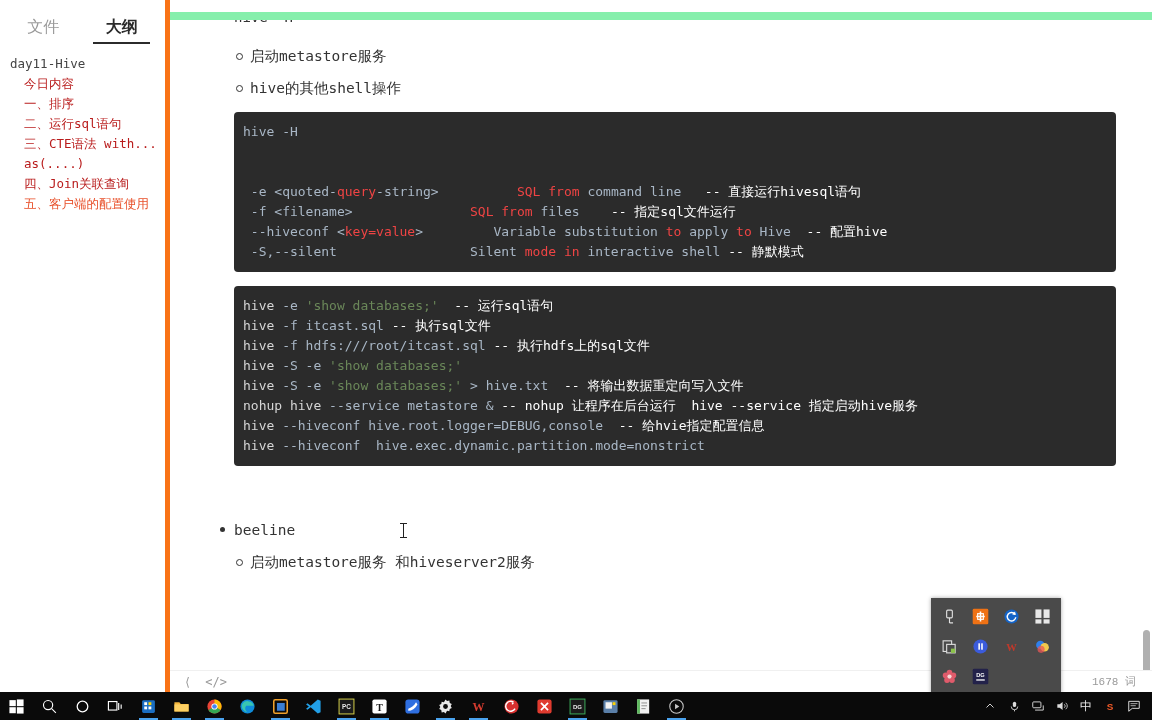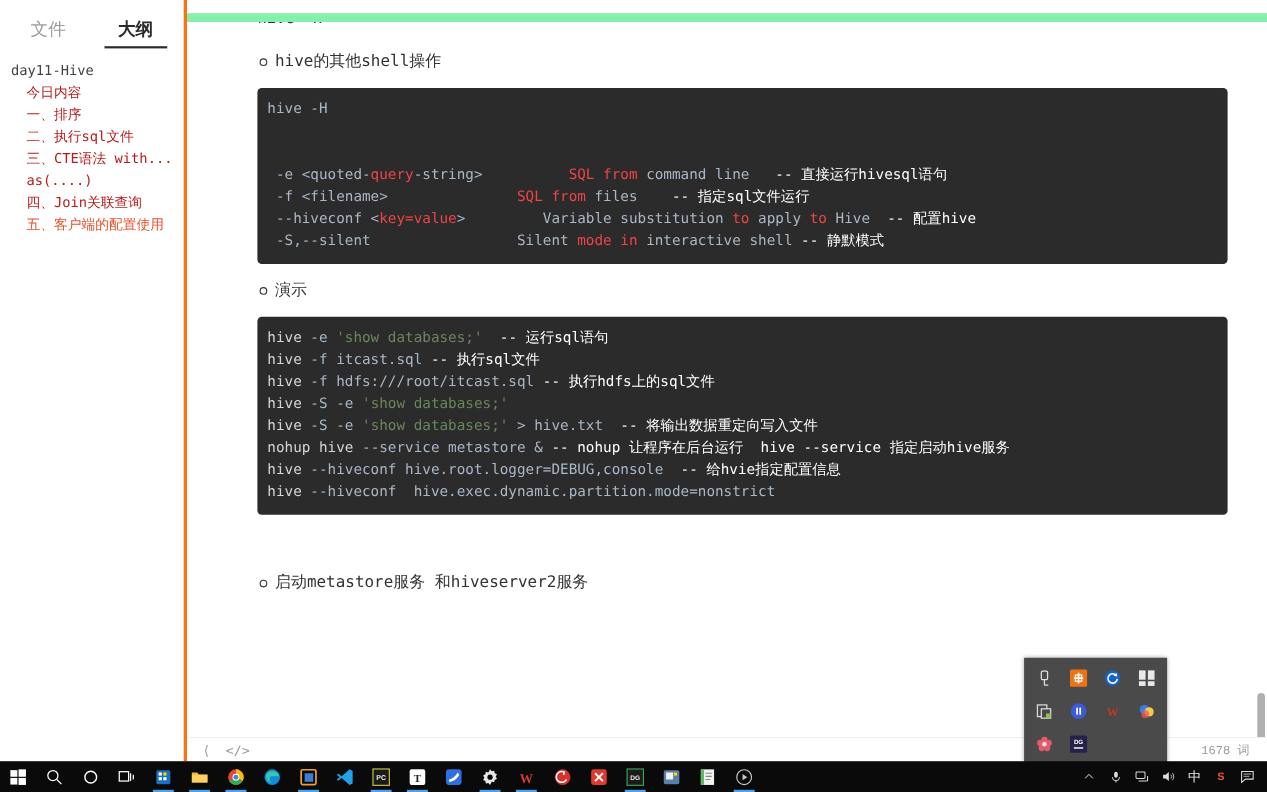--- a/index.html
+++ b/index.html
@@ -13,21 +13,21 @@
     position: relative;
     width: 1152px; height: 720px;
     background: #ffffff;
   }
 
   
   .sidebar {
     position: absolute; left: 0; top: 0;
     width: 170px; height: 692px;
     background: #ffffff;
-    border-right: 3px solid #f97316;
+    border-right: 5px solid #f97316;
   }
   .sidebar-tabs {
     display: flex;
     align-items: flex-end;
     height: 44px;
     padding: 0 4px;
   }
   .sidebar-tab {
     flex: 1;
     text-align: center;
@@ -319,21 +319,21 @@
 
   <div class="sidebar">
     <div class="sidebar-tabs">
       <div class="sidebar-tab">文件</div>
       <div class="sidebar-tab active">大纲</div>
     </div>
     <div class="outline-list">
       <div class="outline-item lvl0">day11-Hive</div>
       <div class="outline-item lvl1">今日内容</div>
       <div class="outline-item lvl1">一、排序</div>
-      <div class="outline-item lvl1">二、执行sql文件</div>
+      <div class="outline-item lvl1">二、运行sql语句</div>
       <div class="outline-item lvl1">三、CTE语法 with...as(....)</div>
       <div class="outline-item lvl1">四、Join关联查询</div>
       <div class="outline-item lvl1 active">五、客户端的配置使用</div>
     </div>
   </div>
 
   <div class="editor">
 
     <div class="titlebar">
       <div class="titlebar-left">
@@ -357,30 +357,31 @@
       </div>
     </div>
 
     <div class="doc-scroll">
       <div class="doc">
 
         <div class="clip-top">
           <span class="clipped-text">hive -H</span>
         </div>
 
+        <div class="bullet-l2">启动metastore服务</div>
         <div class="bullet-l2">hive的其他shell操作</div>
 
         <div class="codeblock" id="cb1"><div class="line"><span class="code-plain">hive -H</span></div><div class="line">&nbsp;</div><div class="line">&nbsp;</div><div class="line"><span class="code-plain"> -e &lt;quoted-</span><span class="code-kw">query</span><span class="code-plain">-string&gt;          </span><span class="code-kw">SQL</span><span class="code-plain"> </span><span class="code-kw">from</span><span class="code-plain"> command line   </span><span class="code-cmt">-- 直接运行hivesql语句</span></div><div class="line"><span class="code-plain"> -f &lt;filename&gt;               </span><span class="code-kw">SQL</span><span class="code-plain"> </span><span class="code-kw">from</span><span class="code-plain"> files    </span><span class="code-cmt">-- 指定sql文件运行</span></div><div class="line"><span class="code-plain"> --hiveconf &lt;</span><span class="code-kw">key=value</span><span class="code-plain">&gt;         Variable substitution </span><span class="code-kw">to</span><span class="code-plain"> apply </span><span class="code-kw">to</span><span class="code-plain"> Hive  </span><span class="code-cmt">-- 配置hive</span></div><div class="line"><span class="code-plain"> -S,--silent                 Silent </span><span class="code-kw">mode</span><span class="code-plain"> </span><span class="code-kw">in</span><span class="code-plain"> interactive shell </span><span class="code-cmt">-- 静默模式</span></div></div>
 
-        <div class="bullet-l2">演示</div>
 
         <div class="codeblock" id="cb2"><div class="line"><span class="code-white">hive</span><span class="code-plain"> -e </span><span class="code-str">'show databases;'</span><span class="code-plain">  </span><span class="code-cmt">-- 运行sql语句</span></div><div class="line"><span class="code-white">hive</span><span class="code-plain"> -f itcast.sql </span><span class="code-cmt">-- 执行sql文件</span></div><div class="line"><span class="code-white">hive</span><span class="code-plain"> -f hdfs:///root/itcast.sql </span><span class="code-cmt">-- 执行hdfs上的sql文件</span></div><div class="line"><span class="code-white">hive</span><span class="code-plain"> -S -e </span><span class="code-str">'show databases;'</span></div><div class="line"><span class="code-white">hive</span><span class="code-plain"> -S -e </span><span class="code-str">'show databases;'</span><span class="code-plain"> &gt; hive.txt  </span><span class="code-cmt">-- 将输出数据重定向写入文件</span></div><div class="line"><span class="code-white">nohup hive</span><span class="code-plain"> --service metastore &amp; </span><span class="code-cmt">-- nohup 让程序在后台运行  hive --service 指定启动hive服务</span></div><div class="line"><span class="code-white">hive</span><span class="code-plain"> --hiveconf hive.root.logger=DEBUG,console  </span><span class="code-cmt">-- 给hvie指定配置信息</span></div><div class="line"><span class="code-white">hive</span><span class="code-plain"> --hiveconf  hive.exec.dynamic.partition.mode=nonstrict</span></div></div>
 
         <div style="height:26px"></div>
 
+        <div class="bullet-l1"><span>beeline</span><span class="text-caret"><i></i></span></div>
         <div class="bullet-l2">启动metastore服务 和hiveserver2服务</div>
 
       </div>
     </div>
 
     <div class="vscroll"></div>
   </div>
 
   <div class="statusbar">
     <div class="status-left">

